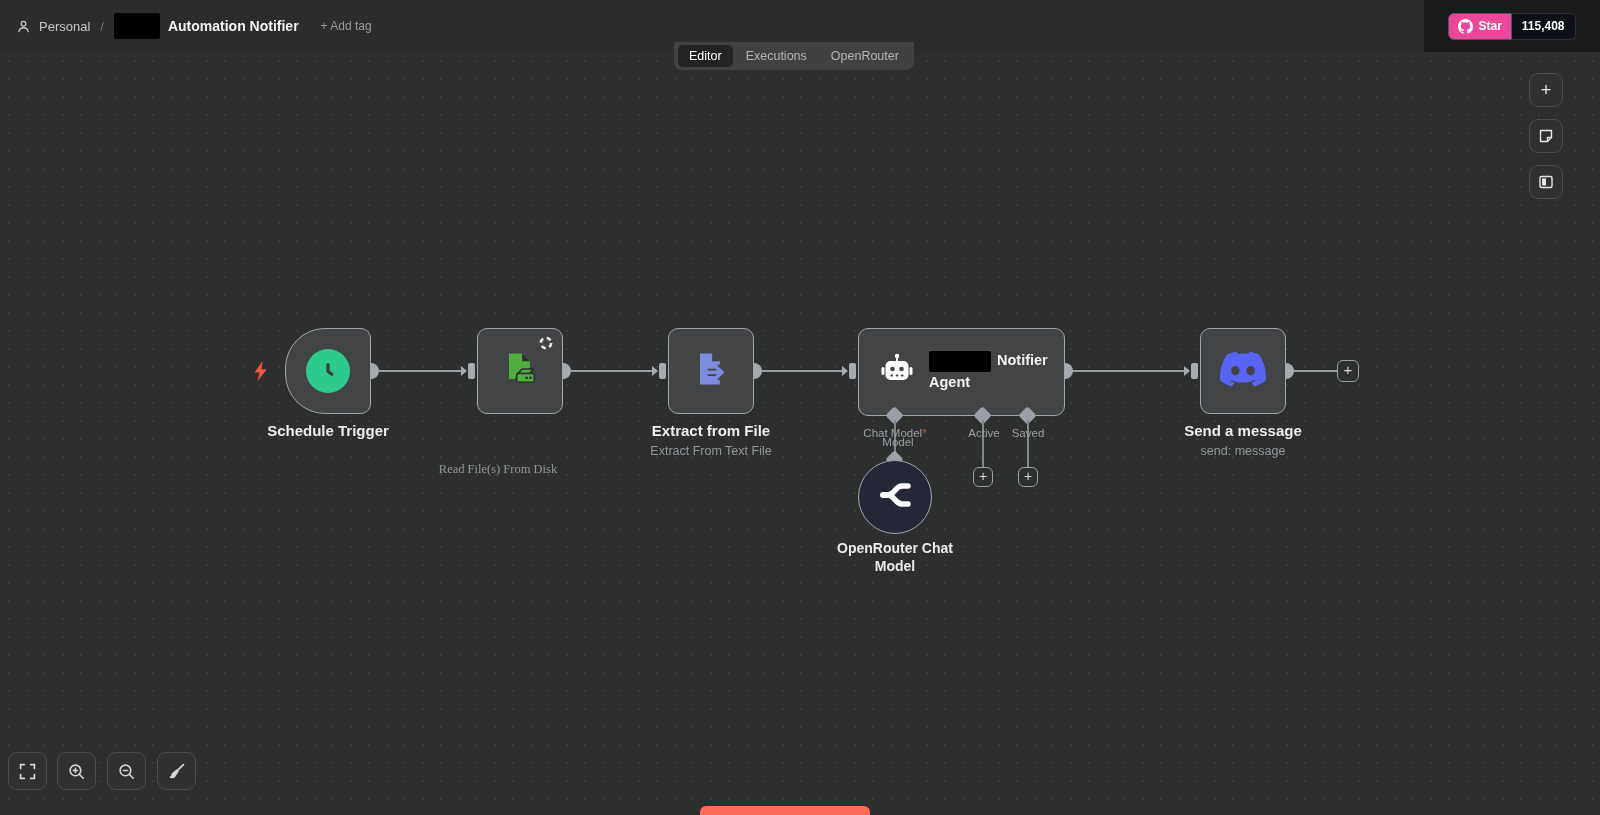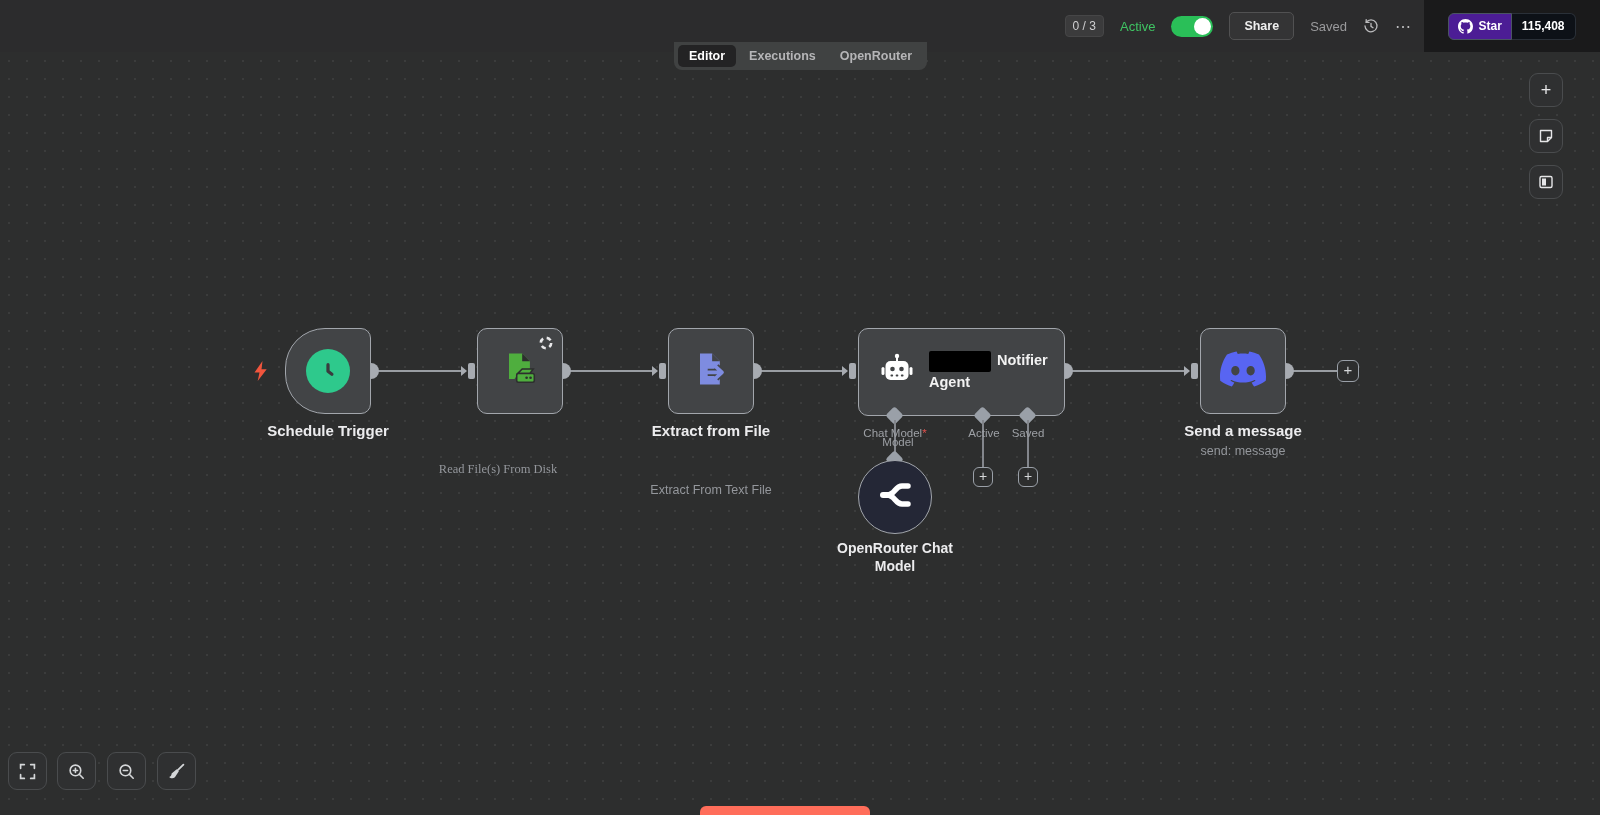--- a/index.html
+++ b/index.html
@@ -23,28 +23,28 @@
   .toggle { width:42px; height:21px; border-radius:11px; background:#2abf58; position:relative; cursor:pointer; }
   .toggle .knob { position:absolute; right:2px; top:2px; width:17px; height:17px; border-radius:50%; background:#fff; }
   .share-btn { background:#343435; border:1px solid #515152; border-radius:5px; color:#eeeeee;
     font-size:12.5px; font-weight:600; padding:6px 14px; cursor:pointer; }
   .saved-lbl { color:#9a9a9c; font-size:13px; }
   .icon-btn { color:#bdbdbf; cursor:pointer; display:flex; align-items:center; }
   .dots { color:#bdbdbf; font-size:16px; letter-spacing:1px; cursor:pointer; }
   .gh-corner { position:absolute; right:0; top:0; width:176px; height:52px; background:#1a1a1b;
     display:flex; align-items:center; justify-content:center; }
   .gh-widget { display:flex; align-items:stretch; height:27px; }
-  .gh-star { display:flex; align-items:center; gap:5px; background:#4c1d95; border:1px solid #4a5462;
+  .gh-star { display:flex; align-items:center; gap:5px; background:#ec4899; border:1px solid #4a5462;
     border-radius:6px 0 0 6px; padding:0 9px; color:#fff; font-size:12px; font-weight:700; cursor:pointer; }
   .gh-count { display:flex; align-items:center; background:#0d1117; border:1px solid #2a3038; border-left:none;
     border-radius:0 6px 6px 0; padding:0 10px; color:#fff; font-size:12px; font-weight:700; cursor:pointer; }
 
   
   #tabbar { position:absolute; left:674px; top:42px; height:28px; background:#404242;
-    border-radius:0 0 8px 8px; display:flex; align-items:center; padding:0 4px; gap:2px; z-index:31;font-weight:bold; }
+    border-radius:0 0 8px 8px; display:flex; align-items:center; padding:0 4px; gap:2px; z-index:31; }
   .tab { font-size:12.5px; color:#b5b5b7; padding:4px 11px; border-radius:5px; cursor:pointer; }
   .tab.active { background:#232324; color:#fff; }
 
   
   #canvas { position:absolute; top:52px; left:0; width:1600px; height:763px; background:#2d2e2e;
     background-image:radial-gradient(#3b3c3c 1.1px, transparent 1.1px); background-size:18px 18px; }
 
   .node { position:absolute; width:86px; height:86px; background:#424446; border:1.6px solid #a2a6ac;
     border-radius:10px; display:flex; align-items:center; justify-content:center; cursor:pointer; }
   .node.trigger { border-radius:40px 10px 10px 40px; }
@@ -77,36 +77,32 @@
   .btn-sq { position:absolute; width:39px; height:38px; background:#2f3031; border:1px solid #4a4c4e;
     border-radius:9px; display:flex; align-items:center; justify-content:center; cursor:pointer; }
   .exec-btn { position:absolute; left:700px; top:754px; width:170px; height:36px; background:#ff6d5a;
     border:none; border-radius:6px; color:#fff; font-size:14px; font-weight:600; display:flex;
     align-items:center; justify-content:center; gap:8px; cursor:pointer; font-family:inherit; }
 </style>
 </head>
 <body>
 
 <div id="header">
-  <div class="hright">
-    <span class="quota">0 / 3</span>
-    <span class="active-lbl">Active</span>
-    <span class="toggle">
-        <span class="knob"></span>
-      </span>
-    <button class="share-btn">Share</button>
-    <span class="saved-lbl">Saved</span>
+  <div class="hleft">
     <span class="icon-btn">
-      <svg width="16" height="16" viewBox="0 0 16 16" fill="none" stroke="#bdbdbf" stroke-width="1.3" stroke-linecap="round">
-          <path d="M3.2 4.2A6 6 0 1 1 2 8"></path>
-          <path d="M3.2 1.6v2.8H6"></path>
-          <path d="M8 5.3v3l2 1.4"></path>
-        </svg>
-    </span>
-    <span class="dots">⋯</span>
+      <svg width="15" height="15" viewBox="0 0 16 16">
+          <circle cx="8" cy="5" r="2.5" fill="none" stroke="#c6c6c8" stroke-width="1.4"></circle>
+          <path d="M3 13.5c.7-3 3-4.2 5-4.2s4.3 1.2 5 4.2" fill="none" stroke="#c6c6c8" stroke-width="1.4" stroke-linecap="round"></path>
+        </svg>
+    </span>
+    <span class="crumb-proj">Personal</span>
+    <span class="crumb-sep">/</span>
+    <span class="redact-crumb"></span>
+    <span class="wf-title">Automation Notifier</span>
+    <span class="addtag">+ Add tag</span>
   </div>
   <div class="gh-corner">
     <div class="gh-widget">
       <span class="gh-star">
         <svg width="15" height="15" viewBox="0 0 16 16">
             <path fill="#fff" d="M8 0C3.58 0 0 3.58 0 8c0 3.54 2.29 6.53 5.47 7.59.4.07.55-.17.55-.38 0-.19-.01-.82-.01-1.49-2.01.37-2.53-.49-2.69-.94-.09-.23-.48-.94-.82-1.13-.28-.15-.68-.52-.01-.53.63-.01 1.08.58 1.23.82.72 1.21 1.87.87 2.33.66.07-.52.28-.87.51-1.07-1.78-.2-3.64-.89-3.64-3.95 0-.87.31-1.59.82-2.15-.08-.2-.36-1.02.08-2.12 0 0 .67-.21 2.2.82.64-.18 1.32-.27 2-.27s1.36.09 2 .27c1.53-1.04 2.2-.82 2.2-.82.44 1.1.16 1.92.08 2.12.51.56.82 1.27.82 2.15 0 3.07-1.87 3.75-3.65 3.95.29.25.54.73.54 1.48 0 1.07-.01 1.93-.01 2.2 0 .21.15.46.55.38A8.01 8.01 0 0 0 16 8c0-4.42-3.58-8-8-8z"></path>
           </svg>
         <span>Star</span>
       </span>
       <span class="gh-count">115,408</span>
@@ -183,21 +179,21 @@
     <span>
       <svg width="44" height="44" viewBox="0 0 40 40">
         <path d="M10 6h11l7 7v21H10z" fill="#7e8ce0"></path>
         <path d="M21 6l7 7h-7z" fill="#424446"></path>
         <path d="M17 23h12m-4.5-5 5.5 5-5.5 5" stroke="#424446" stroke-width="6.5" fill="none"></path>
         <path d="M17 23h12m-4.5-5 5.5 5-5.5 5" stroke="#7e8ce0" stroke-width="3.4" fill="none" stroke-linecap="round" stroke-linejoin="round"></path>
       </svg>
     </span>
   </div>
   <div class="node-title" style="left:711px;top:370px;">Extract from File</div>
-  <div class="node-sub" style="left:711px;top:392px;margin-top:39px;">Extract From Text File</div>
+  <div class="node-sub" style="left:711px;top:392px;">Extract From Text File</div>
 
   <div class="node agent" style="left:858px;top:276px;">
     <span>
       <svg width="40" height="40" viewBox="0 0 40 40">
         <circle cx="20" cy="6" r="2.2" fill="#fff"></circle>
           <rect x="19" y="7" width="2" height="4" fill="#fff"></rect>
         <rect x="8.5" y="11" width="23" height="19" rx="5" fill="#fff"></rect>
         <rect x="4.5" y="17" width="3" height="8" rx="1.5" fill="#fff"></rect>
         <rect x="32.5" y="17" width="3" height="8" rx="1.5" fill="#fff"></rect>
         <circle cx="15.5" cy="19" r="2.3" fill="#424446"></circle>

